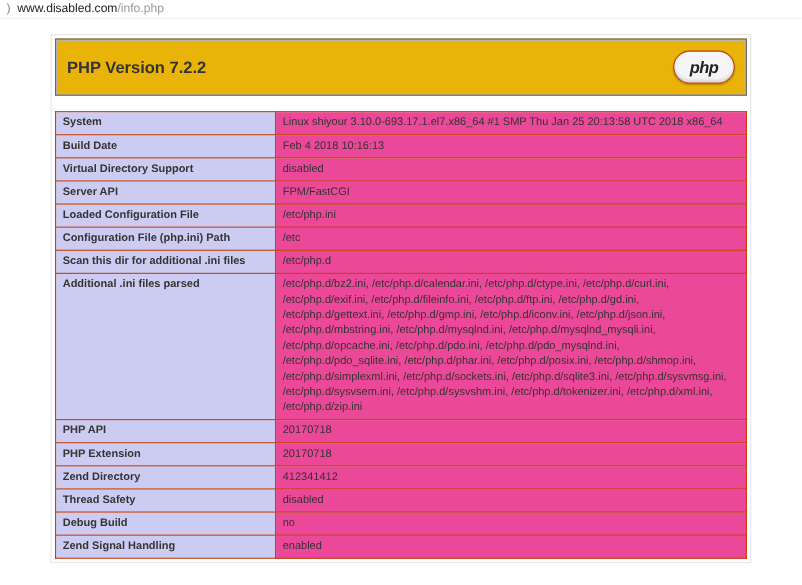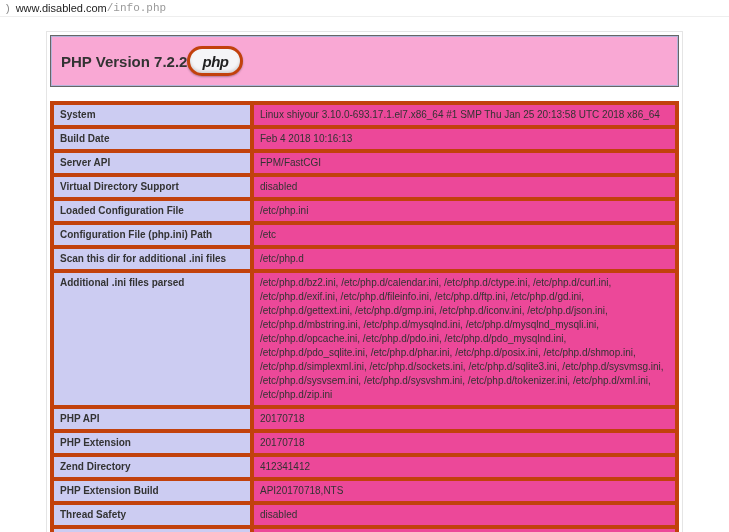--- a/index.html
+++ b/index.html
@@ -15,67 +15,67 @@
       padding: 2px 6px;
       border-bottom: 1px solid #eee;
       font-size: 11px;
       color: #555;
     }
     .addressbar-wrap .paren {
       margin-right: 6px;
       color: #888;
     }
     .addressbar-host { color: #222; }
-    .addressbar-path { color: #999; font-family: Liberation Mono, monospace; }
+    .addressbar-path { color: #999; }
     .page {
       width: 637px;
       margin: 14px auto 0 auto;
       border: 1px solid #e5e5e5;
       padding: 3px;
       background: #fff;
     }
     .header {
-      background: #f9a8d4;
+      background: #eab308;
       border: 1px solid #666;
       display: flex;
       align-items: center;
-      justify-content: flex-start;
+      justify-content: space-between;
       padding: 10px 10px;
       box-shadow: inset 0 0 0 1px #b3b3d9;
     }
     .header h1 {
       font-size: 15px;
       font-weight: bold;
       color: #333;
     }
     .logo {
       width: 56px;
       height: 30px;
       background: #f5f5f7;
-      border: 3px solid #c2410c;
+      border: 1px solid #c2410c;
       border-radius: 15px / 15px;
       display: flex;
       align-items: center;
       justify-content: center;
       font-weight: bold;
       font-style: italic;
       font-size: 15px;
       color: #222;
       letter-spacing: -0.5px;
       box-shadow: inset 0 -2px 3px rgba(0,0,0,0.15), 0 1px 2px rgba(0,0,0,0.3);
     }
     .spacer { height: 14px; }
     table.info {
       width: 100%;
       border-collapse: collapse;
       border: 1px solid #666;
       table-layout: fixed;
     }
     table.info td {
-      border: 4px solid #c2410c;
+      border: 1px solid #c2410c;
       padding: 3px 6px;
       vertical-align: top;
       font-size: 10px;
       line-height: 1.4;
       word-wrap: break-word;
     }
     table.info td.e {
       background: #ccccf2;
       width: 200px;
       font-weight: bold;
@@ -107,26 +107,26 @@
     <tbody id="info-body">
         <tr>
           <td class="e">System</td>
           <td class="v">Linux shiyour 3.10.0-693.17.1.el7.x86_64 #1 SMP Thu Jan 25 20:13:58 UTC 2018 x86_64</td>
         </tr>
         <tr>
           <td class="e">Build Date</td>
           <td class="v">Feb 4 2018 10:16:13</td>
         </tr>
         <tr>
+          <td class="e">Virtual Directory Support</td>
+          <td class="v">disabled</td>
+        </tr>
+        <tr>
           <td class="e">Server API</td>
           <td class="v">FPM/FastCGI</td>
-        </tr>
-        <tr>
-          <td class="e">Virtual Directory Support</td>
-          <td class="v">disabled</td>
         </tr>
         <tr>
           <td class="e">Loaded Configuration File</td>
           <td class="v">/etc/php.ini</td>
         </tr>
         <tr>
           <td class="e">Configuration File (php.ini) Path</td>
           <td class="v">/etc</td>
         </tr>
         <tr>
@@ -143,24 +143,20 @@
         </tr>
         <tr>
           <td class="e">PHP Extension</td>
           <td class="v">20170718</td>
         </tr>
         <tr>
           <td class="e">Zend Directory</td>
           <td class="v">412341412</td>
         </tr>
         <tr>
-          <td class="e">PHP Extension Build</td>
-          <td class="v">API20170718,NTS</td>
-        </tr>
-        <tr>
           <td class="e">Thread Safety</td>
           <td class="v">disabled</td>
         </tr>
         <tr>
           <td class="e">Debug Build</td>
           <td class="v">no</td>
         </tr>
         <tr>
           <td class="e">Zend Signal Handling</td>
           <td class="v">enabled</td>

